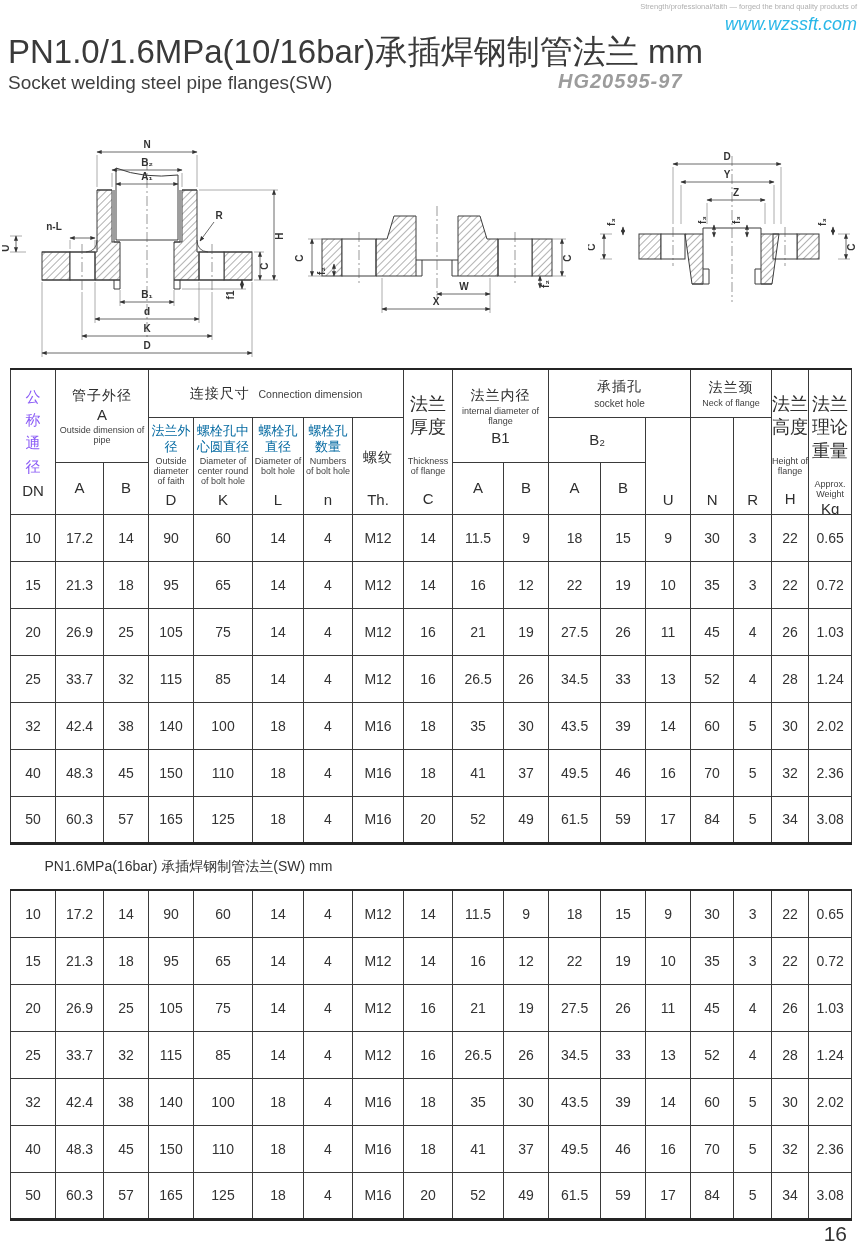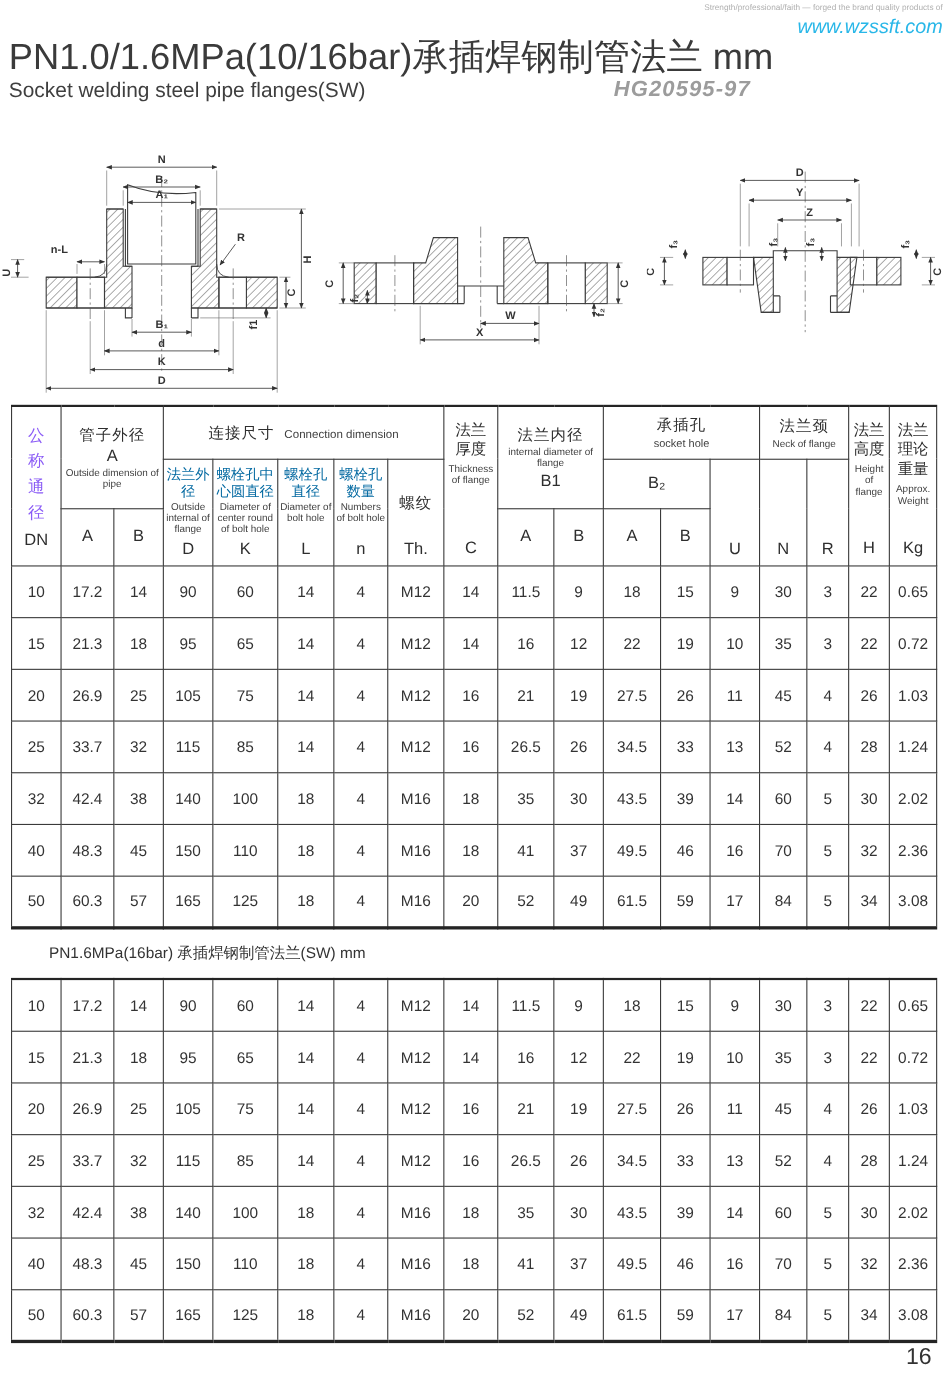--- a/index.html
+++ b/index.html
@@ -31,21 +31,21 @@
 
   
   .tbl { position:absolute; top:368px; left:10px; width:841px;
          border-collapse:collapse; table-layout:fixed; }
   .tbl th, .tbl td { border:1px solid #3a3a3a; text-align:center; vertical-align:middle;
                      font-weight:400; padding:0; overflow:hidden; }
   .tbl thead tr:first-child th { border-top:2px solid #242424; }
   .tbl td { height:47px; font-size:14px; color:#333; }
   .cn  { font-size:14px; color:#2e2e2e; letter-spacing:1px; line-height:1.3; }
   .cn13{ font-size:13px; color:#0369a1; line-height:1.25; }
-  .cn2 { width:2.3em; margin:4px auto; font-size:14px; color:#2e2e2e; line-height:1.3; word-break:break-all; }
+  .cn2 { width:2.3em; margin:16px auto; font-size:18px; color:#2e2e2e; line-height:1.3; word-break:break-all; }
   .en  { font-size:9px; color:#3f3f3f; line-height:1.15; font-weight:400; }
   .letter { font-size:15px; color:#2e2e2e; }
   .stack { display:flex; flex-direction:column; align-items:center; justify-content:center; gap:2px; padding:2px 1px; }
   .vfill { display:flex; flex-direction:column; align-items:center; justify-content:space-between; padding:4px 1px; }
   .h140 { height:138px; }
   .h93  { height:90px; }
   .h95  { height:93px; }
   .bottom-only { justify-content:flex-end; }
   .dnbox { height:136px; display:flex; flex-direction:column; align-items:center; justify-content:center; gap:4px; }
   .cnv { width:1.15em; word-break:break-all; font-size:15px; line-height:1.55; color:#8b5cf6; }
@@ -282,21 +282,21 @@
           </div>
           <span class="letter">Kg</span>
         </div>
       </th>
     </tr>
     <tr style="height:45px">
       <th rowspan="2">
         <div class="vfill h95">
           <div>
               <div class="cn13">法兰外径</div>
-               <div class="en">Outside internal of flange</div>
+               <div class="en">Outside diameter of faith</div>
             </div>
           <span class="letter">D</span>
         </div>
       </th>
       <th rowspan="2">
         <div class="vfill h95">
           <div>
               <div class="cn13">螺栓孔中心圆直径</div>
                <div class="en">Diameter of center round of bolt hole</div>
             </div>

